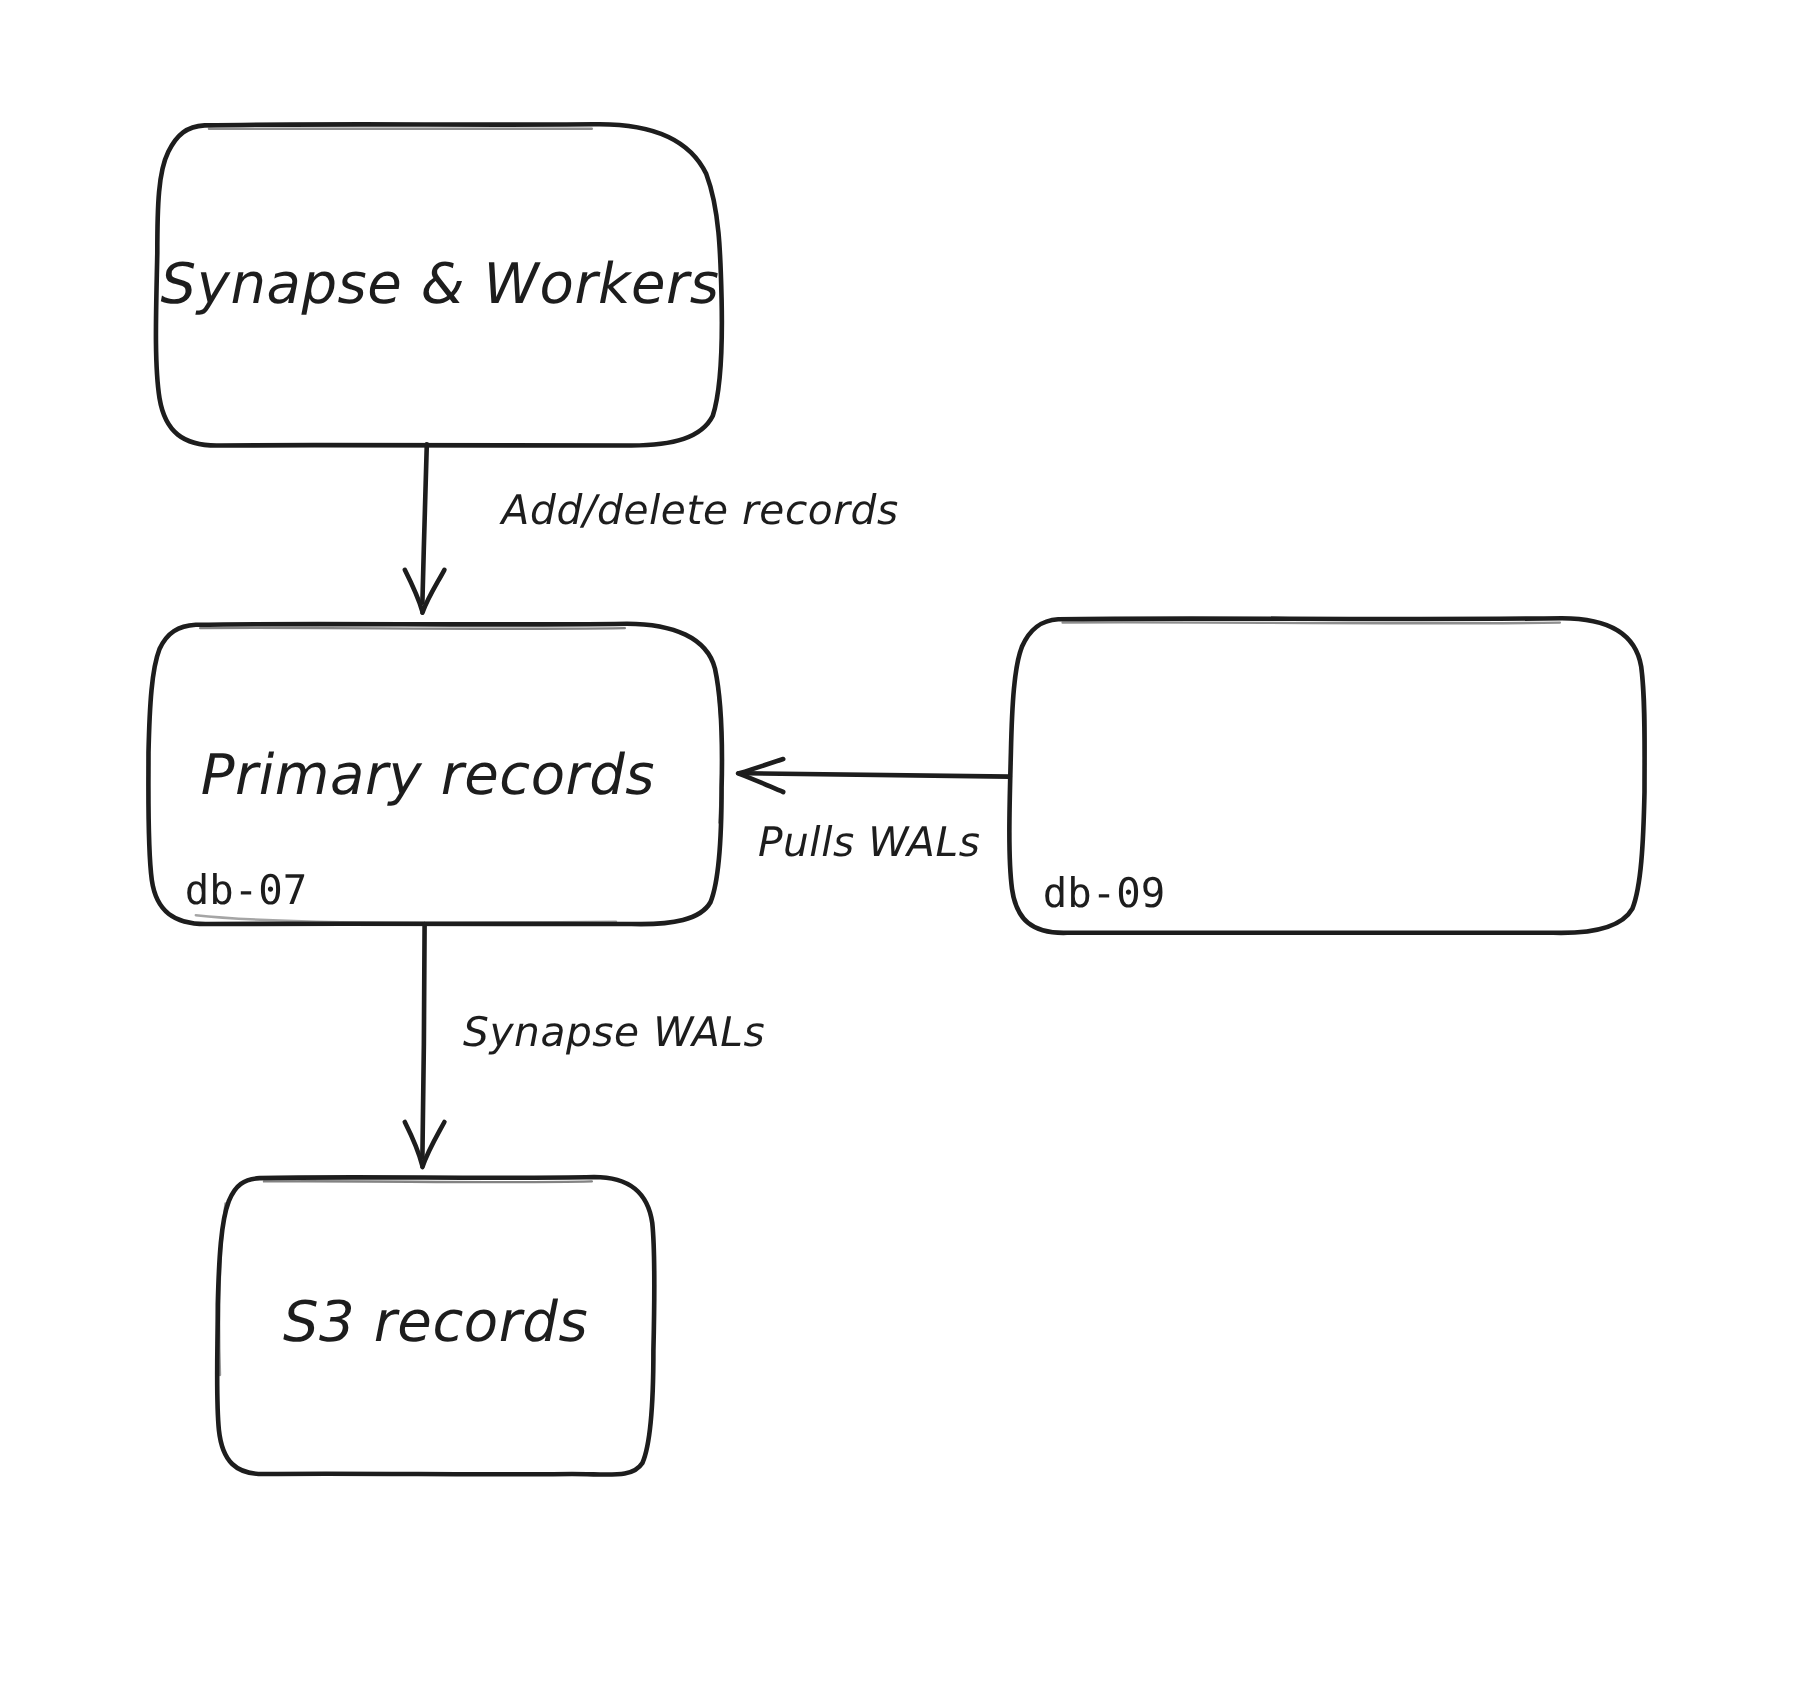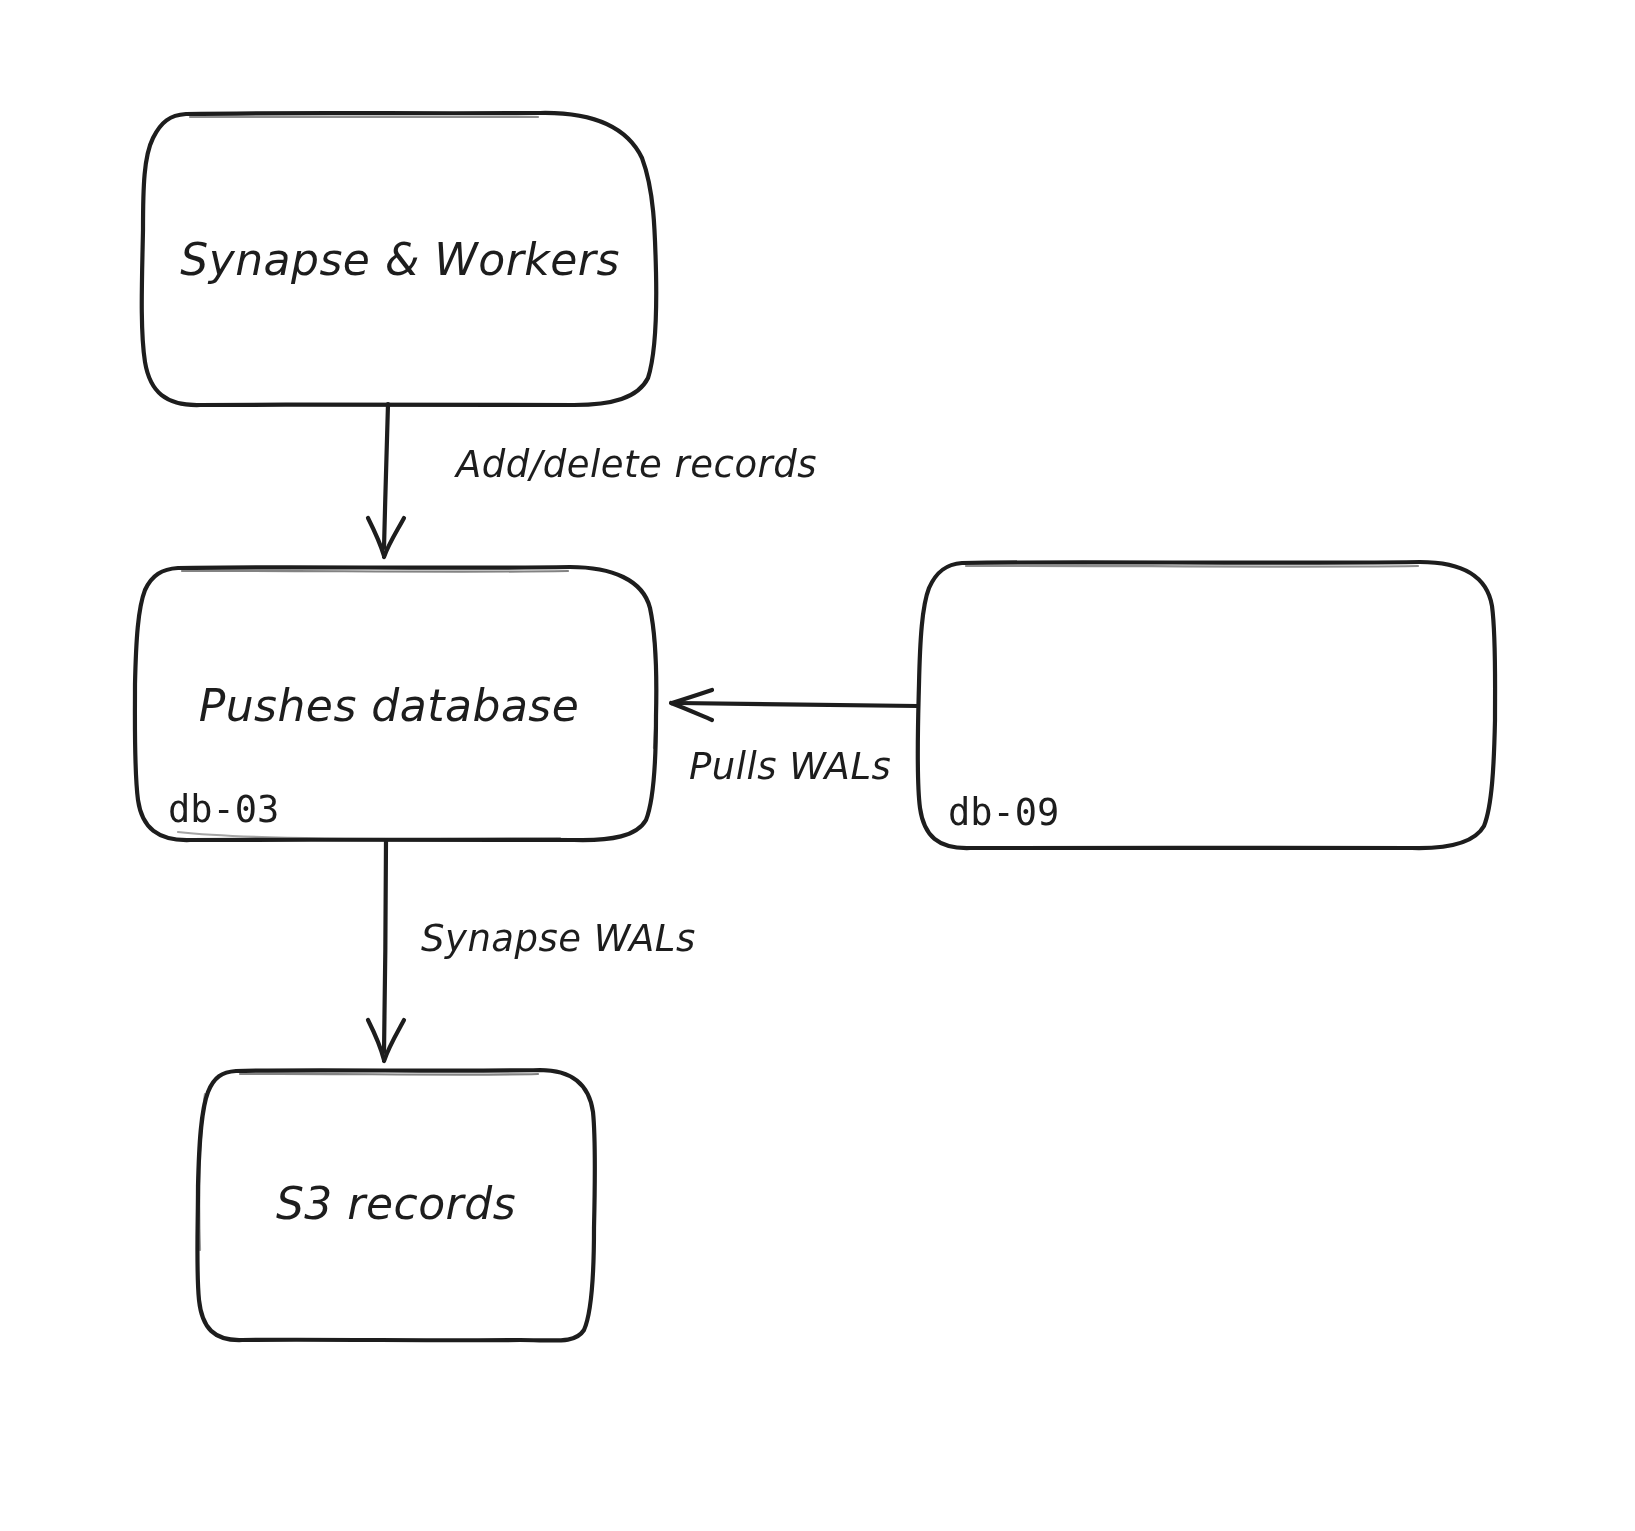--- a/index.html
+++ b/index.html
@@ -28,21 +28,21 @@
   .node-label,
   .node-sublabel,
   .edge-label {
     position: absolute;
     color: #1d1d1d;
     white-space: pre;
     pointer-events: none;
   }
   .node-label {
     font-family: "DejaVu Sans", sans-serif;
-    font-size: 44px;
+    font-size: 51px;
     font-style: italic;
     letter-spacing: 0.5px;
     text-align: center;
     transform: translate(-50%, -50%);
   }
   .node-sublabel {
     font-family: "DejaVu Sans Mono", monospace;
     font-size: 37px;
     letter-spacing: 0px;
     transform: translate(0, -50%);
@@ -118,23 +118,23 @@
         <path d="M386,840 C386,900 385,990 384,1052"></path>
         <path d="M368,1020 C374,1032 380,1044 384,1060"></path>
         <path d="M404,1020 C397,1033 389,1046 384,1061"></path>
       </g>
 
     </g>
   </svg>
 
   <div class="node-label" style="left:400px; top:259px;">Synapse &amp; Workers</div>
 
-  <div class="node-label" style="left:389px; top:705px;">Pushes database</div>
+  <div class="node-label" style="left:389px; top:705px;">Primary records</div>
 
-  <div class="node-sublabel" style="left:168px; top:809px;">db-03</div>
+  <div class="node-sublabel" style="left:168px; top:809px;">db-07</div>
 
 
   <div class="node-sublabel" style="left:948px; top:812px;">db-09</div>
 
   <div class="node-label" style="left:396px; top:1203px;">S3 records</div>
 
   <div class="edge-label" style="left:421px; top:464px;margin-left:35px;">Add/delete records</div>
 
   <div class="edge-label" style="left:689px; top:766px;text-align:right;">Pulls WALs</div>
 

